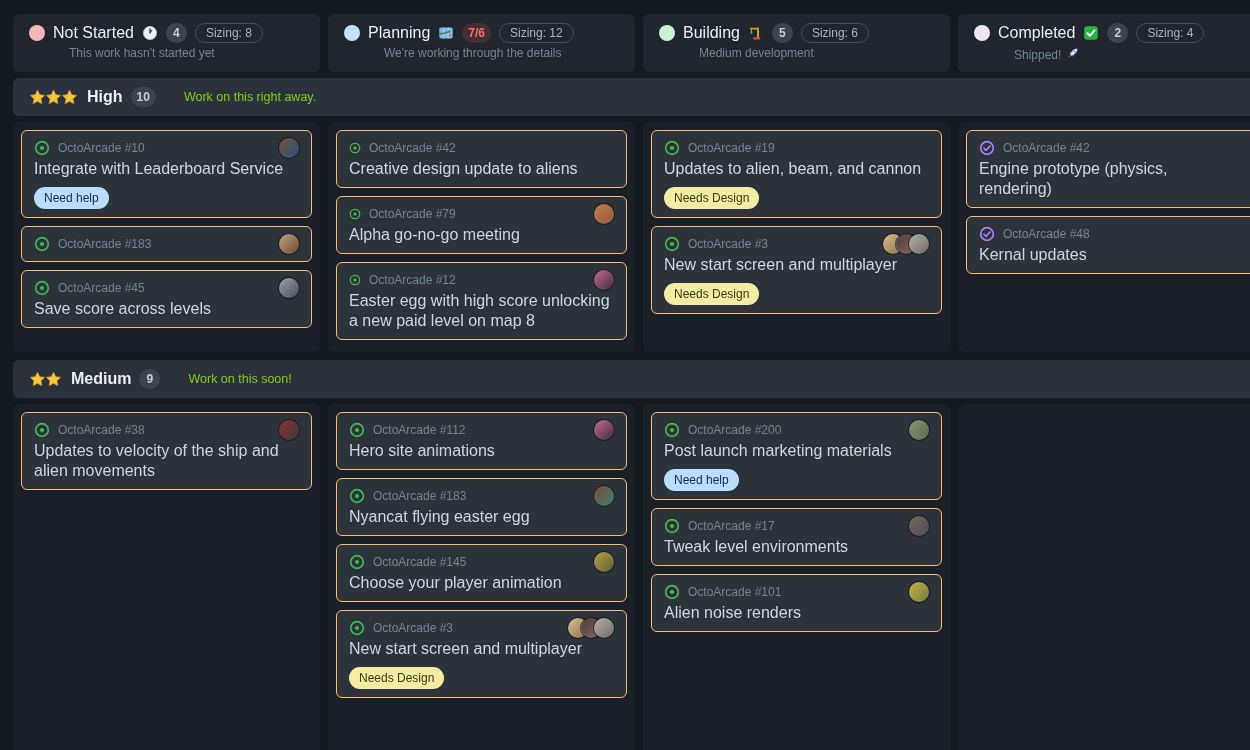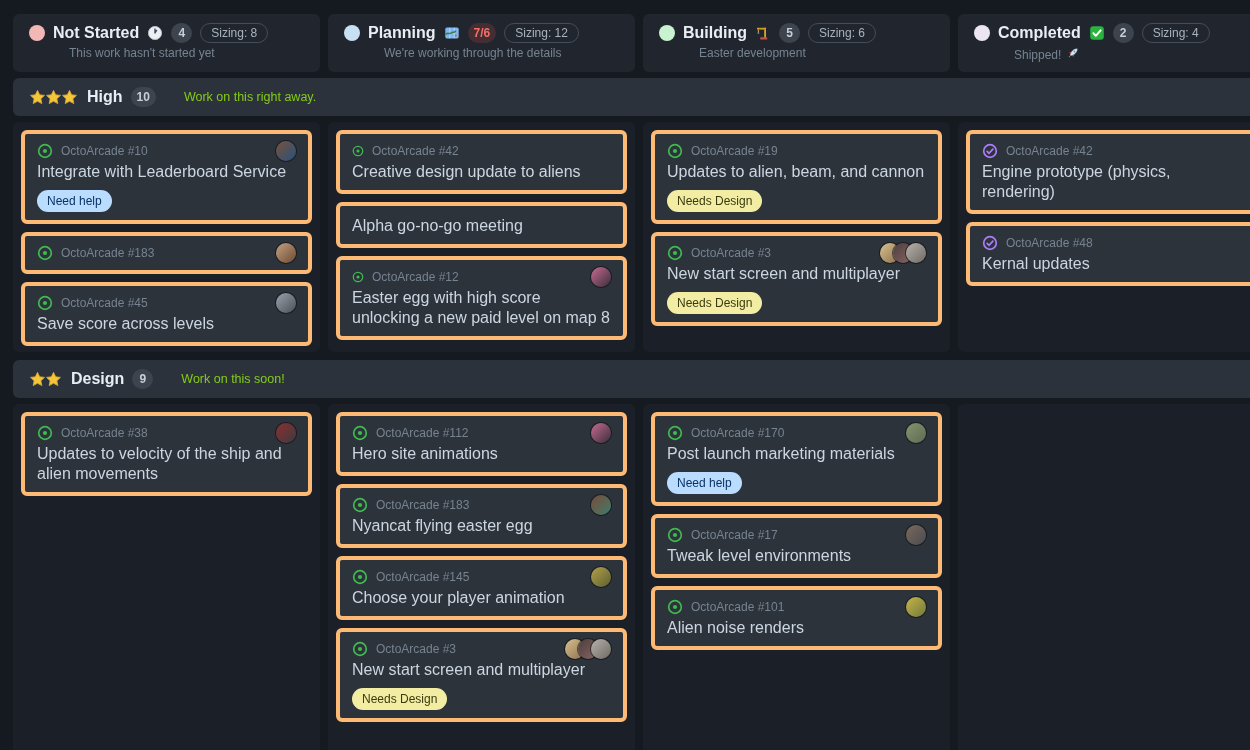--- a/index.html
+++ b/index.html
@@ -10,21 +10,21 @@
     color:#cdd9e5;
   }
   .board{width:1266px;padding:14px 0 0 13px;box-sizing:border-box;}
   .headers-row,.section{display:grid;grid-template-columns:repeat(4,307px);column-gap:8px;}
   .col-header{
     background:var(--colheader-bg,#21262e);border-radius:6px;
     padding:9px 16px 8px 16px;box-sizing:border-box;height:58px;
   }
   .col-header-top{display:flex;align-items:center;gap:8px;}
   .dot{width:16px;height:16px;border-radius:50%;flex:0 0 auto;}
-  .col-title{font-size:16px;font-weight:700;color:#e9eef4;white-space:nowrap;}
+  .col-title{font-size:16px;font-weight:400;color:#e9eef4;white-space:nowrap;}
   .emoji{display:inline-flex;align-items:center;}
   .count-badge{
     min-width:9px;height:20px;padding:0 6px;border-radius:10px;
     background:#3d444e;color:#c6cfd8;font-size:12px;font-weight:600;
     display:inline-flex;align-items:center;justify-content:center;
   }
   .count-badge.danger{background:rgba(229,83,75,.18);color:#f47067;}
   .sizing-badge{
     border:1px solid #454d58;border-radius:999px;color:#a8b3bf;
     font-size:12px;padding:2px 10px;white-space:nowrap;
@@ -42,21 +42,21 @@
   .band-title{font-size:16px;font-weight:700;color:#e9eef4;}
   .band-note{font-size:12.5px;color:#84cc16;margin-left:20px;}
   .section{margin-top:6px;}
   .col-body{
     background:var(--column-bg,#1b2028);border-radius:6px;
     padding:8px;box-sizing:border-box;display:flex;flex-direction:column;gap:8px;
   }
   .section.high .col-body{height:230px;}
   .section.medium .col-body{height:400px;}
   .card{
-    background:var(--card-bg,#2d333b);border:4px solid #fdba74;border-radius:6px;
+    background:var(--card-bg,#2d333b);border:1px solid #fdba74;border-radius:6px;
     padding:8px 12px 8px 12px;box-sizing:border-box;cursor:pointer;flex:0 0 auto;
   }
   .card-top{display:flex;align-items:center;gap:8px;height:18px;}
   .issue-icon{display:inline-flex;align-items:center;flex:0 0 auto;}
   .card-repo{font-size:12px;color:#768390;flex:1 1 auto;white-space:nowrap;overflow:hidden;}
   .avatars{display:inline-flex;flex-direction:row-reverse;flex:0 0 auto;}
   .avatar{
     width:20px;height:20px;border-radius:50%;flex:0 0 auto;
     box-shadow:0 0 0 1px rgba(10,13,17,.55);
   }
@@ -123,21 +123,21 @@
                 <rect x="2" y="2.8" width="9" height="1.6" fill="#d9a62a"></rect>
                 <path d="M11 4.6L4 3.7" stroke="#b5831f" stroke-width="0.8"></path>
                 <path d="M3.4 4.4v2.8" stroke="#d9a62a" stroke-width="1.1"></path>
                 <circle cx="3.4" cy="7.9" r="0.9" fill="#8b939e"></circle>
               </svg>
             </span>
       <span class="count-badge">5</span>
       <span class="sizing-badge">Sizing: 6</span>
     </div>
     <div class="col-desc">
-      <span class="desc-text">Easter development</span>
+      <span class="desc-text">Medium development</span>
       <span class="desc-emoji"></span>
     </div>
   </div>
         <div class="col-header">
     <div class="col-header-top">
       <span class="dot" style="background: rgb(236, 230, 242);"></span>
       <span class="col-title">Completed</span>
       <span class="emoji">
               <svg width="16" height="16" viewBox="0 0 16 16">
                 <rect x="1.2" y="1.2" width="13.6" height="13.6" rx="3.2" fill="#2bb33f"></rect>
@@ -235,20 +235,32 @@
                     <circle cx="8" cy="8" r="6.3" fill="none" stroke="#3fb950" stroke-width="1.7"></circle>
                     <circle cx="8" cy="8" r="2.1" fill="#3fb950"></circle>
                   </svg>
                 </span>
       <span class="card-repo">OctoArcade #42</span>
       <span class="avatars"></span>
     </div>
     <div class="card-title">Creative design update to aliens</div>
   </div>
             <div class="card">
+    <div class="card-top">
+      <span class="issue-icon">
+                  <svg width="12" height="12" viewBox="0 0 16 16">
+                    <circle cx="8" cy="8" r="6.3" fill="none" stroke="#3fb950" stroke-width="1.7"></circle>
+                    <circle cx="8" cy="8" r="2.1" fill="#3fb950"></circle>
+                  </svg>
+                </span>
+      <span class="card-repo">OctoArcade #79</span>
+      <span class="avatars">
+                  <span class="avatar" style="background: linear-gradient(135deg, rgb(197, 123, 82), rgb(143, 90, 60));"></span>
+                </span>
+    </div>
     <div class="card-title">Alpha go-no-go meeting</div>
   </div>
             <div class="card">
     <div class="card-top">
       <span class="issue-icon">
                   <svg width="12" height="12" viewBox="0 0 16 16">
                     <circle cx="8" cy="8" r="6.3" fill="none" stroke="#3fb950" stroke-width="1.7"></circle>
                     <circle cx="8" cy="8" r="2.1" fill="#3fb950"></circle>
                   </svg>
                 </span>
@@ -329,21 +341,21 @@
         </div>
         <div class="band second">
     <span class="stars">
             <svg width="17" height="17" viewBox="0 0 20 20">
               <path d="M10 1.6l2.5 5.2 5.7.7-4.2 4 1.1 5.7L10 14.4l-5.1 2.8 1.1-5.7-4.2-4 5.7-.7z" fill="#f5c63c" stroke="#d8a52c" stroke-width="1" stroke-linejoin="round"></path>
             </svg>
             <svg width="17" height="17" viewBox="0 0 20 20">
               <path d="M10 1.6l2.5 5.2 5.7.7-4.2 4 1.1 5.7L10 14.4l-5.1 2.8 1.1-5.7-4.2-4 5.7-.7z" fill="#f5c63c" stroke="#d8a52c" stroke-width="1" stroke-linejoin="round"></path>
             </svg>
           </span>
-    <span class="band-title">Design</span>
+    <span class="band-title">Medium</span>
     <span class="count-badge">9</span>
     <span class="band-note">Work on this soon!</span>
   </div>
         <div class="section medium">
           <div class="col-body">
             <div class="card">
     <div class="card-top">
       <span class="issue-icon">
                   <svg width="16" height="16" viewBox="0 0 16 16">
                     <circle cx="8" cy="8" r="6.3" fill="none" stroke="#3fb950" stroke-width="1.7"></circle>
@@ -427,21 +439,21 @@
           </div>
           <div class="col-body">
             <div class="card">
     <div class="card-top">
       <span class="issue-icon">
                   <svg width="16" height="16" viewBox="0 0 16 16">
                     <circle cx="8" cy="8" r="6.3" fill="none" stroke="#3fb950" stroke-width="1.7"></circle>
                     <circle cx="8" cy="8" r="2.1" fill="#3fb950"></circle>
                   </svg>
                 </span>
-      <span class="card-repo">OctoArcade #170</span>
+      <span class="card-repo">OctoArcade #200</span>
       <span class="avatars">
                   <span class="avatar" style="background: linear-gradient(135deg, rgb(138, 147, 111), rgb(93, 107, 82));"></span>
                 </span>
     </div>
     <div class="card-title">Post launch marketing materials</div>
   <div class="card-labels">
                 <span class="label-pill" style="background: rgb(185, 220, 255); color: rgb(10, 51, 100);">Need help</span>
               </div>
             </div>
             <div class="card">

